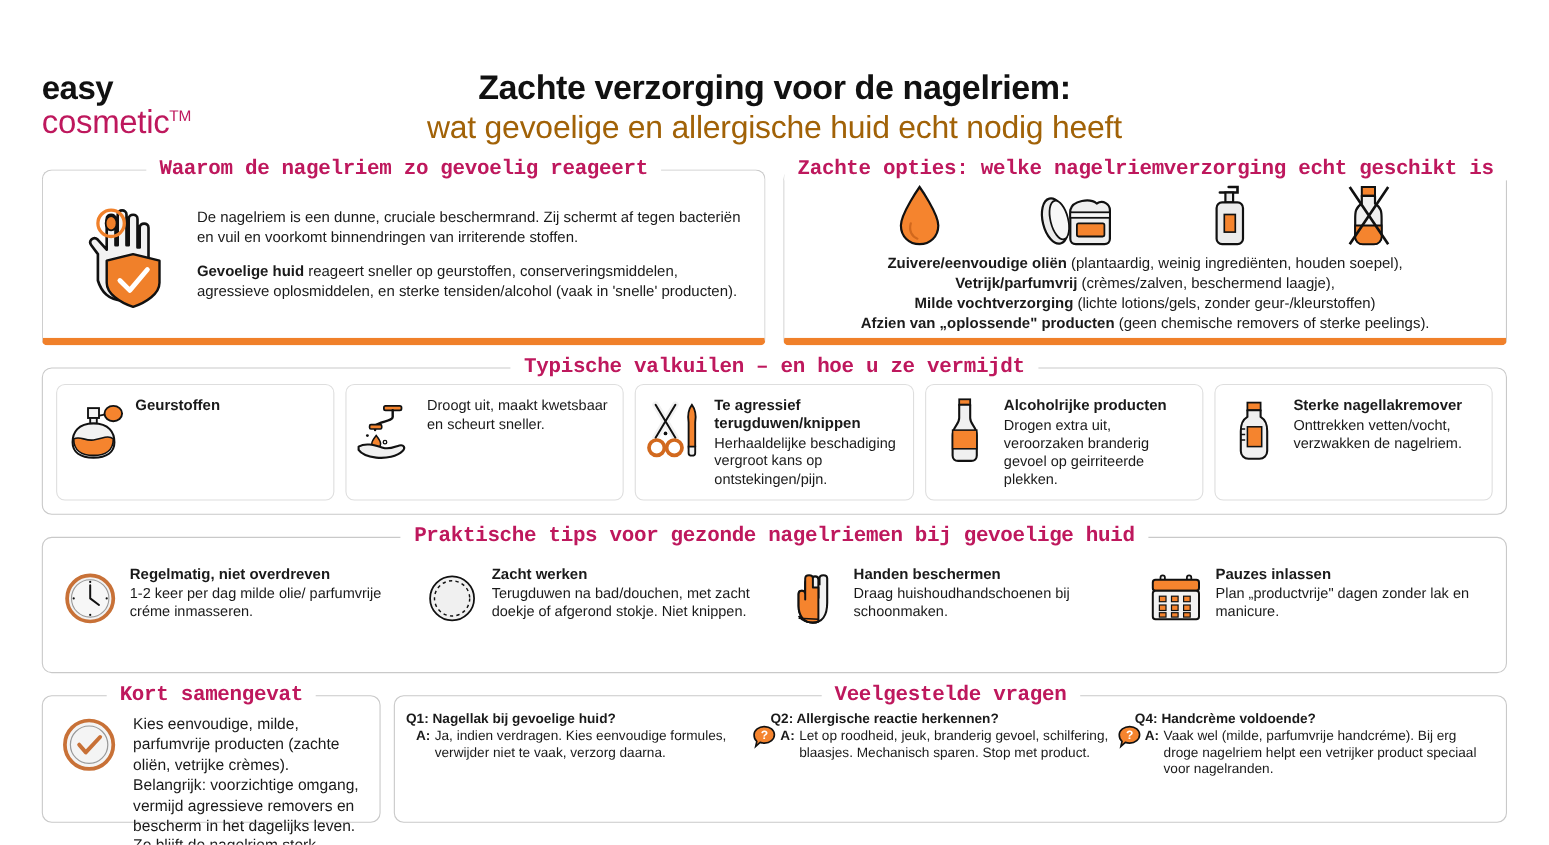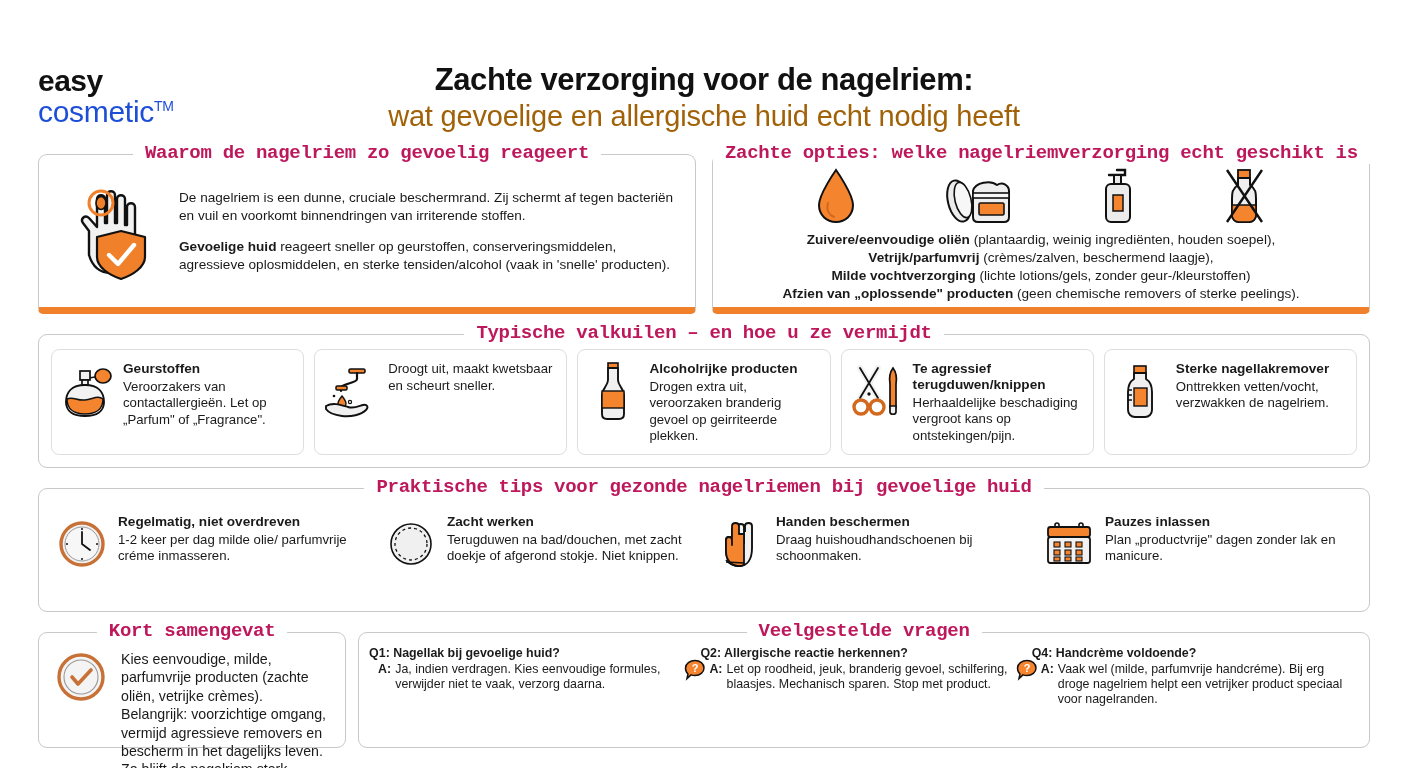--- a/index.html
+++ b/index.html
@@ -9,21 +9,21 @@
     font-family: "Liberation Sans", sans-serif;
     color: #1a1a1a;
     overflow: hidden;
   }
   .page { position: relative; width: 1408px; height: 768px; padding: 0; }
 
   
   .header { position: relative; height: 118px; }
   .logo { position: absolute; left: 38px; top: 30px; line-height: 1.02; }
   .logo .l1 { font-size: 30px; font-weight: 700; letter-spacing: -0.5px; color: #111; display:block; }
-  .logo .l2 { font-size: 30px; font-weight: 300; letter-spacing: -0.3px; color: #1d4ed8; display:block; }
+  .logo .l2 { font-size: 30px; font-weight: 300; letter-spacing: -0.3px; color: #be185d; display:block; }
   .logo .tm { font-size: 14px; vertical-align: super; font-weight: 300; }
   .titles { text-align: center; padding-top: 26px; margin-top: 36px; }
   .title-1 { font-size: 31px; font-weight: 700; letter-spacing: -0.4px; color: #111; line-height: 1.18; }
   .title-2 { font-size: 29px; font-weight: 400; letter-spacing: -0.2px; color: #a16207; line-height: 1.2; }
 
   
   .panel {
     position: relative;
     border: 1.4px solid #c9c9c9;
     border-radius: 9px;
@@ -193,21 +193,20 @@
               <ellipse cx="42" cy="13" rx="8" ry="7" fill="#F5842E" stroke="#111" stroke-width="1.7"></ellipse>
               <path d="M34 14 L28 15" stroke="#111" stroke-width="1.7"></path>
               <rect x="19" y="8" width="10" height="9" fill="#f2f2f2" stroke="#111" stroke-width="1.7"></rect>
               <rect x="21" y="17" width="6" height="5" fill="#f2f2f2" stroke="#111" stroke-width="1.7"></rect>
               <path d="M24 22 C10 22 5 30 5 39 C5 48 12 53 24 53 C36 53 43 48 43 39 C43 30 38 22 24 22 Z" fill="#f2f2f2" stroke="#111" stroke-width="1.9"></path>
               <path d="M6 36 C12 33 16 38 24 37 C32 36 37 32 42 36 C42 46 35 51 24 51 C13 51 6 46 6 36 Z" fill="#F5842E" stroke="#111" stroke-width="1.5"></path>
             </svg>
           </div>
           <div class="card-txt">
             <div class="card-h">Geurstoffen</div>
-            <div class="card-p">Veroorzakers van contactallergieën. Let op „Parfum" of „Fragrance".</div>
           </div>
         </div>
 
         <div class="card">
           <div class="card-ico">
             <svg width="56" height="56" viewBox="0 0 56 56">
               <rect x="26" y="6" width="16" height="4" rx="1.5" fill="#F5842E" stroke="#111" stroke-width="1.6"></rect>
               <path d="M34 10 L34 16 C34 20 22 20 18 24 L18 28" fill="none" stroke="#111" stroke-width="2.2" stroke-linecap="round"></path>
               <rect x="13" y="23" width="11" height="4" rx="1.2" fill="#F5842E" stroke="#111" stroke-width="1.5"></rect>
               <path d="M19 33 C19 33 15 38 15 40.5 C15 42.7 16.8 44.5 19 44.5 C21.2 44.5 23 42.7 23 40.5 C23 38 19 33 19 33 Z" fill="#F5842E" stroke="#111" stroke-width="1.4"></path>
@@ -216,47 +215,47 @@
               <path d="M3 43 C10 39 18 42 25 44 C31 46 36 43 40 42 C44 41 46 44 43 47 C38 52 28 54 19 53 C11 52 5 49 3 46 Z" fill="#f0f0f0" stroke="#111" stroke-width="1.9" stroke-linejoin="round"></path>
             </svg>
           </div>
           <div class="card-txt">
             <div class="card-p">Droogt uit, maakt kwetsbaar en scheurt sneller.</div>
           </div>
         </div>
 
         <div class="card">
           <div class="card-ico">
-            <svg width="36" height="62" viewBox="0 0 36 62">
-              <rect x="13" y="3" width="10" height="5" fill="#F5842E" stroke="#111" stroke-width="1.6"></rect>
-              <path d="M13 8 L13 20 C13 26 7 28 7 36 L7 54 C7 57 9 59 12 59 L24 59 C27 59 29 57 29 54 L29 36 C29 28 23 26 23 20 L23 8 Z" fill="#f0f0f0" stroke="#111" stroke-width="1.9" stroke-linejoin="round"></path>
-              <rect x="7" y="31" width="22" height="17" fill="#F5842E" stroke="#111" stroke-width="1.4"></rect>
-            </svg>
-          </div>
-          <div class="card-txt">
-            <div class="card-h">Alcoholrijke producten</div>
-            <div class="card-p">Drogen extra uit, veroorzaken branderig gevoel op geirriteerde plekken.</div>
-          </div>
-        </div>
-
-        <div class="card">
-          <div class="card-ico">
             <svg width="52" height="58" viewBox="0 0 52 58">
               <path d="M9 6 L27 36 M27 6 L9 36" stroke="#f2f2f2" stroke-width="6" stroke-linecap="round"></path>
               <path d="M9 6 L27 36 M27 6 L9 36" fill="none" stroke="#111" stroke-width="1.8" stroke-linecap="round"></path>
               <circle cx="10" cy="45" r="7" fill="none" stroke="#D2691E" stroke-width="3.4"></circle>
               <circle cx="26" cy="45" r="7" fill="none" stroke="#D2691E" stroke-width="3.4"></circle>
               <circle cx="18" cy="32" r="1.7" fill="#111"></circle>
               <path d="M42 6 C45 10 46 16 45 22 L45 44 C45 49 39 49 39 44 L39 22 C38 16 39 10 42 6 Z" fill="#F5842E" stroke="#111" stroke-width="1.7"></path>
               <path d="M39 44 L45 44 L45 50 C45 53 39 53 39 50 Z" fill="#f2f2f2" stroke="#111" stroke-width="1.7"></path>
             </svg>
           </div>
           <div class="card-txt">
             <div class="card-h">Te agressief terugduwen/knippen</div>
             <div class="card-p">Herhaaldelijke beschadiging vergroot kans op ontstekingen/pijn.</div>
+          </div>
+        </div>
+
+        <div class="card">
+          <div class="card-ico">
+            <svg width="36" height="62" viewBox="0 0 36 62">
+              <rect x="13" y="3" width="10" height="5" fill="#F5842E" stroke="#111" stroke-width="1.6"></rect>
+              <path d="M13 8 L13 20 C13 26 7 28 7 36 L7 54 C7 57 9 59 12 59 L24 59 C27 59 29 57 29 54 L29 36 C29 28 23 26 23 20 L23 8 Z" fill="#f0f0f0" stroke="#111" stroke-width="1.9" stroke-linejoin="round"></path>
+              <rect x="7" y="31" width="22" height="17" fill="#F5842E" stroke="#111" stroke-width="1.4"></rect>
+            </svg>
+          </div>
+          <div class="card-txt">
+            <div class="card-h">Alcoholrijke producten</div>
+            <div class="card-p">Drogen extra uit, veroorzaken branderig gevoel op geirriteerde plekken.</div>
           </div>
         </div>
 
         <div class="card">
           <div class="card-ico">
             <svg width="40" height="58" viewBox="0 0 40 58">
               <rect x="14" y="4" width="12" height="7" fill="#F5842E" stroke="#111" stroke-width="1.6"></rect>
               <path d="M14 11 L14 17 C9 20 8 24 8 30 L8 48 C8 52 11 55 15 55 L25 55 C29 55 32 52 32 48 L32 30 C32 24 31 20 26 17 L26 11 Z" fill="#f0f0f0" stroke="#111" stroke-width="1.9" stroke-linejoin="round"></path>
               <rect x="14" y="26" width="13" height="18" fill="#F5842E" stroke="#111" stroke-width="1.4"></rect>
               <path d="M8 28 L12 28 M8 33 L12 33 M8 38 L12 38" stroke="#111" stroke-width="1.3"></path>

